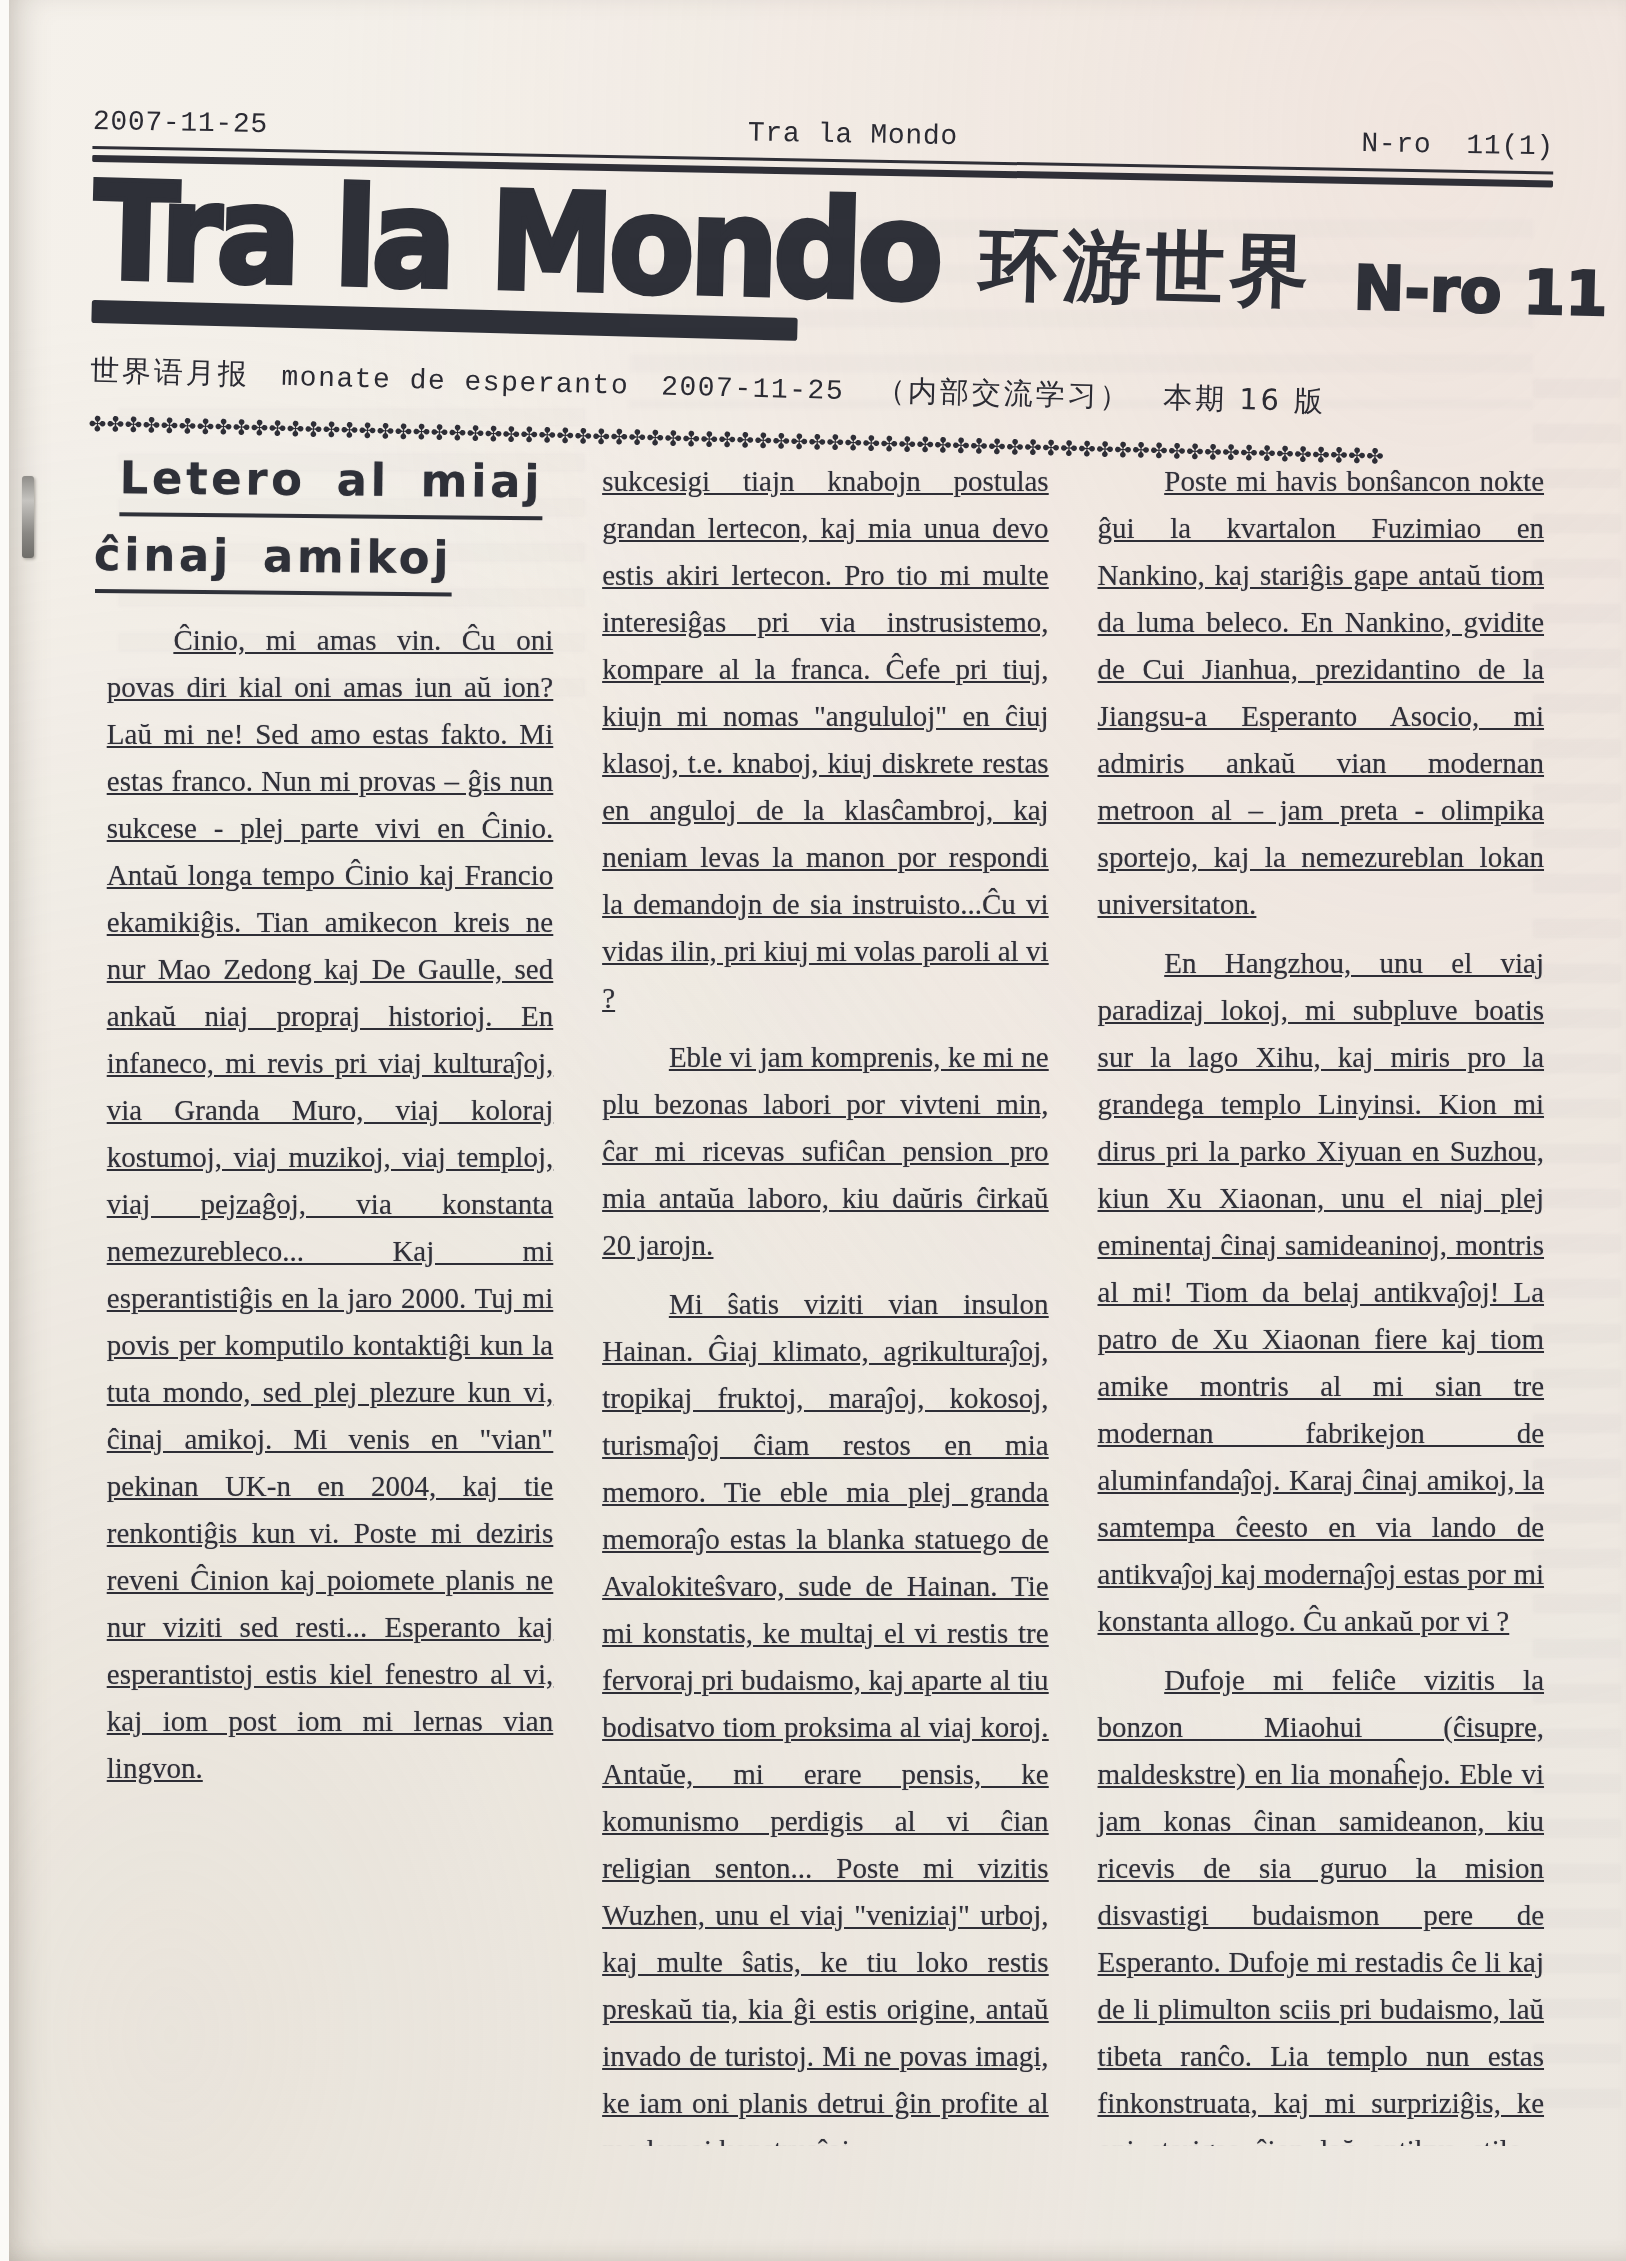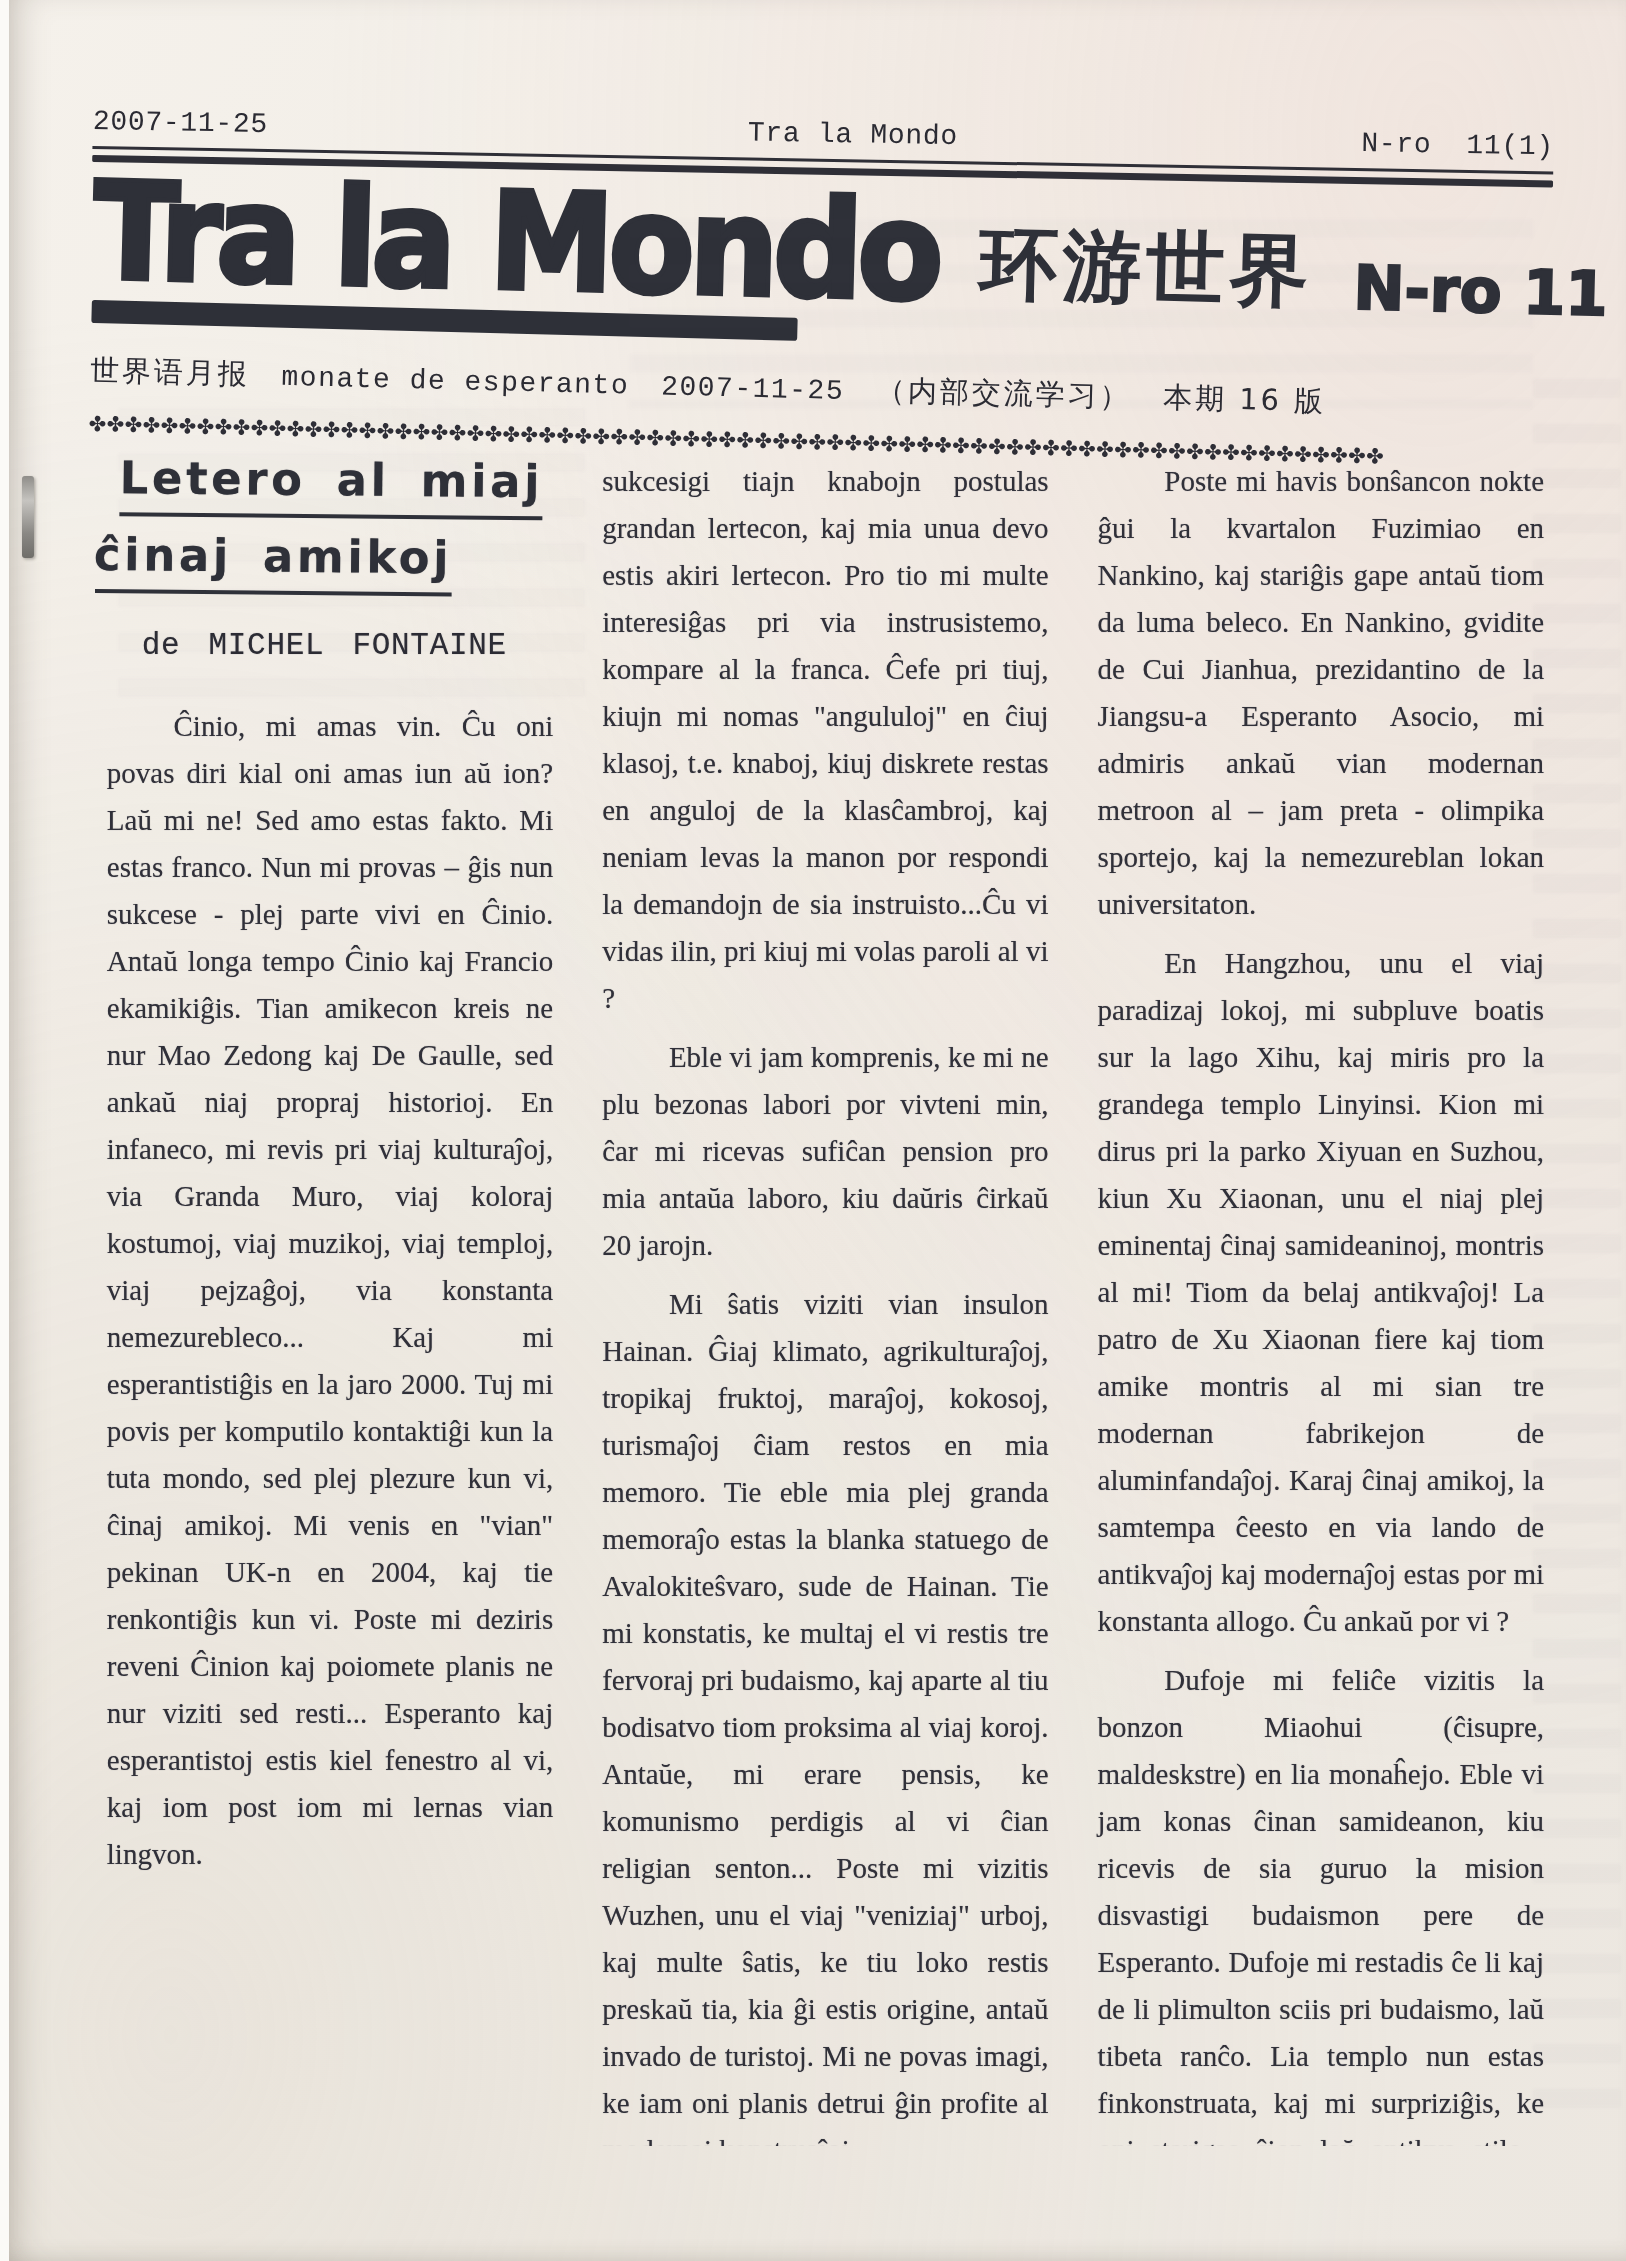--- a/index.html
+++ b/index.html
@@ -66,21 +66,21 @@
     display:flex;align-items:baseline;gap:32px;margin-top:28px;
     font-size:28px;color:#2b2b33;white-space:nowrap;
   }
   .sub-cn{font-family:"DejaVu Sans",sans-serif;font-size:29px;letter-spacing:2.9px;}
   .sub-mono{font-family:"Liberation Mono","DejaVu Sans Mono",monospace;letter-spacing:1.5px;}
   .separator{
     margin-top:20.4px;font-size:21px;letter-spacing:0.4px;white-space:nowrap;
     overflow:hidden;color:#2e2e36;font-family:"DejaVu Sans",sans-serif;
   }
   
-  .columns{display:flex;gap:25px;margin-top:10.2px;height:1700px;}
+  .columns{display:flex;gap:25px;margin-top:10.2px;height:1700px;text-decoration:underline;}
   .col{
     flex:1;overflow:hidden;
     font-size:29px;line-height:47px;text-align:justify;color:#303039;
     text-shadow:0 0 0.9px rgba(46,46,56,0.5);
   }
   .col p{margin:12px;}
   .col p.indent{text-indent:2.3em;}
   .article-title{margin:4.4px 0 0 0;transform:rotate(0.55deg);transform-origin:0 0;}
   .title-line{
     display:inline-block;
@@ -131,21 +131,20 @@
     <div class="separator">✤✤✤✤✤✤✤✤✤✤✤✤✤✤✤✤✤✤✤✤✤✤✤✤✤✤✤✤✤✤✤✤✤✤✤✤✤✤✤✤✤✤✤✤✤✤✤✤✤✤✤✤✤✤✤✤✤✤✤✤✤✤✤✤✤✤✤✤✤✤✤✤</div>
   </div>
 
   <main class="columns">
 
     <section class="col">
       <h1 class="article-title">
         <span class="title-line l1">Letero al miaj</span><br>
         <span class="title-line l2">ĉinaj amikoj</span>
       </h1>
-      <div class="byline">de MICHEL FONTAINE</div>
       <p class="indent">Ĉinio, mi amas vin. Ĉu oni povas diri kial oni amas iun aŭ ion? Laŭ mi ne! Sed amo estas fakto. Mi estas franco. Nun mi provas – ĝis nun sukcese - plej parte vivi en Ĉinio. Antaŭ longa tempo Ĉinio kaj Francio ekamikiĝis. Tian amikecon kreis ne nur Mao Zedong kaj De Gaulle, sed ankaŭ niaj propraj historioj. En infaneco, mi revis pri viaj kulturaĵoj, via Granda Muro, viaj koloraj kostumoj, viaj muzikoj, viaj temploj, viaj pejzaĝoj, via konstanta nemezurebleco... Kaj mi esperantistiĝis en la jaro 2000. Tuj mi povis per komputilo kontaktiĝi kun la tuta mondo, sed plej plezure kun vi, ĉinaj amikoj. Mi venis en "vian" pekinan UK-n en 2004, kaj tie renkontiĝis kun vi. Poste mi deziris reveni Ĉinion kaj poiomete planis ne nur viziti sed resti... Esperanto kaj esperantistoj estis kiel fenestro al vi, kaj iom post iom mi lernas vian lingvon.</p>
     </section>
 
     <section class="col">
       <p>sukcesigi tiajn knabojn postulas grandan lertecon, kaj mia unua devo estis akiri lertecon. Pro tio mi multe interesiĝas pri via instrusistemo, kompare al la franca. Ĉefe pri tiuj, kiujn mi nomas "angululoj" en ĉiuj klasoj, t.e. knaboj, kiuj diskrete restas en anguloj de la klasĉambroj, kaj neniam levas la manon por respondi la demandojn de sia instruisto...Ĉu vi vidas ilin, pri kiuj mi volas paroli al vi ?</p>
       <p class="indent">Eble vi jam komprenis, ke mi ne plu bezonas labori por vivteni min, ĉar mi ricevas sufiĉan pension pro mia antaŭa laboro, kiu daŭris ĉirkaŭ 20 jarojn.</p>
       <p class="indent">Mi ŝatis viziti vian insulon Hainan. Ĝiaj klimato, agrikulturaĵoj, tropikaj fruktoj, maraĵoj, kokosoj, turismaĵoj ĉiam restos en mia memoro. Tie eble mia plej granda memoraĵo estas la blanka statuego de Avalokiteŝvaro, sude de Hainan. Tie mi konstatis, ke multaj el vi restis tre fervoraj pri budaismo, kaj aparte al tiu bodisatvo tiom proksima al viaj koroj. Antaŭe, mi erare pensis, ke komunismo perdigis al vi ĉian religian senton... Poste mi vizitis Wuzhen, unu el viaj "veniziaj" urboj, kaj multe ŝatis, ke tiu loko restis preskaŭ tia, kia ĝi estis origine, antaŭ invado de turistoj. Mi ne povas imagi, ke iam oni planis detrui ĝin profite al modernaj konstruaĵoj.</p>
     </section>
 
     <section class="col">

